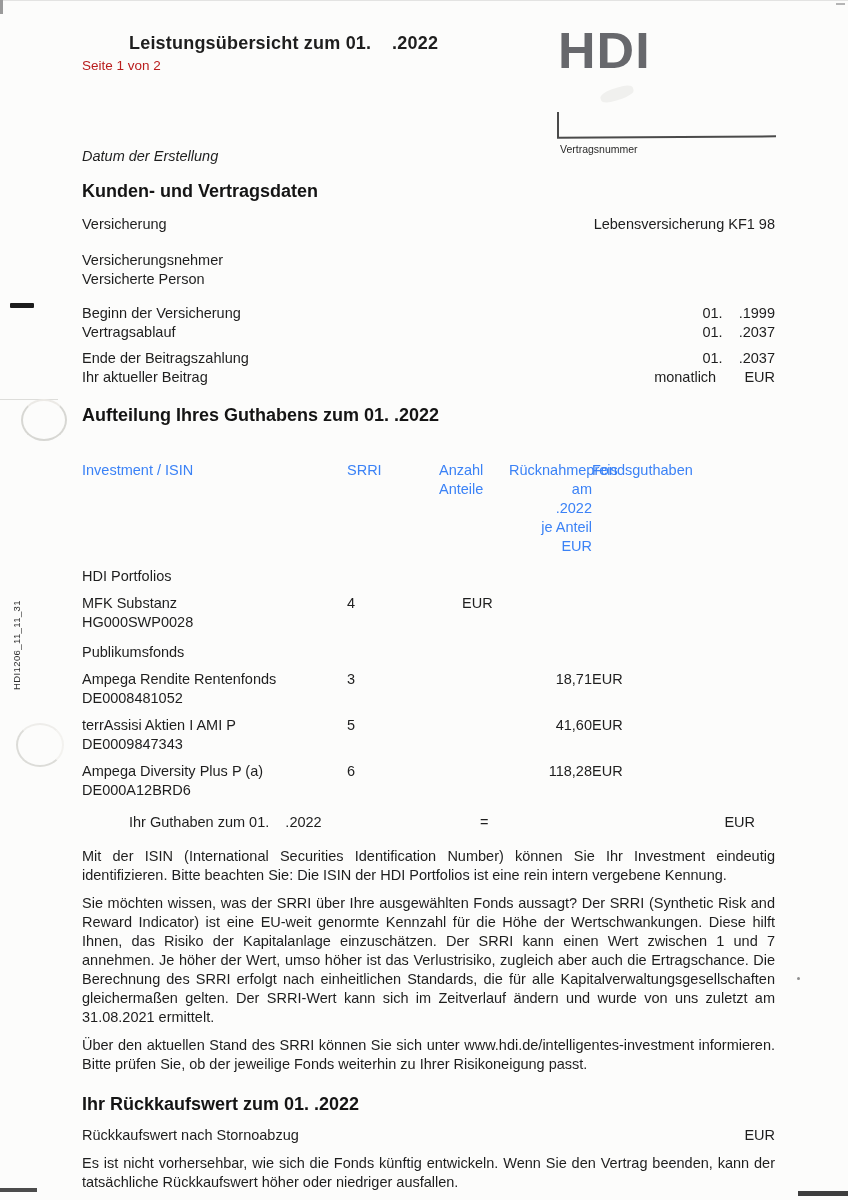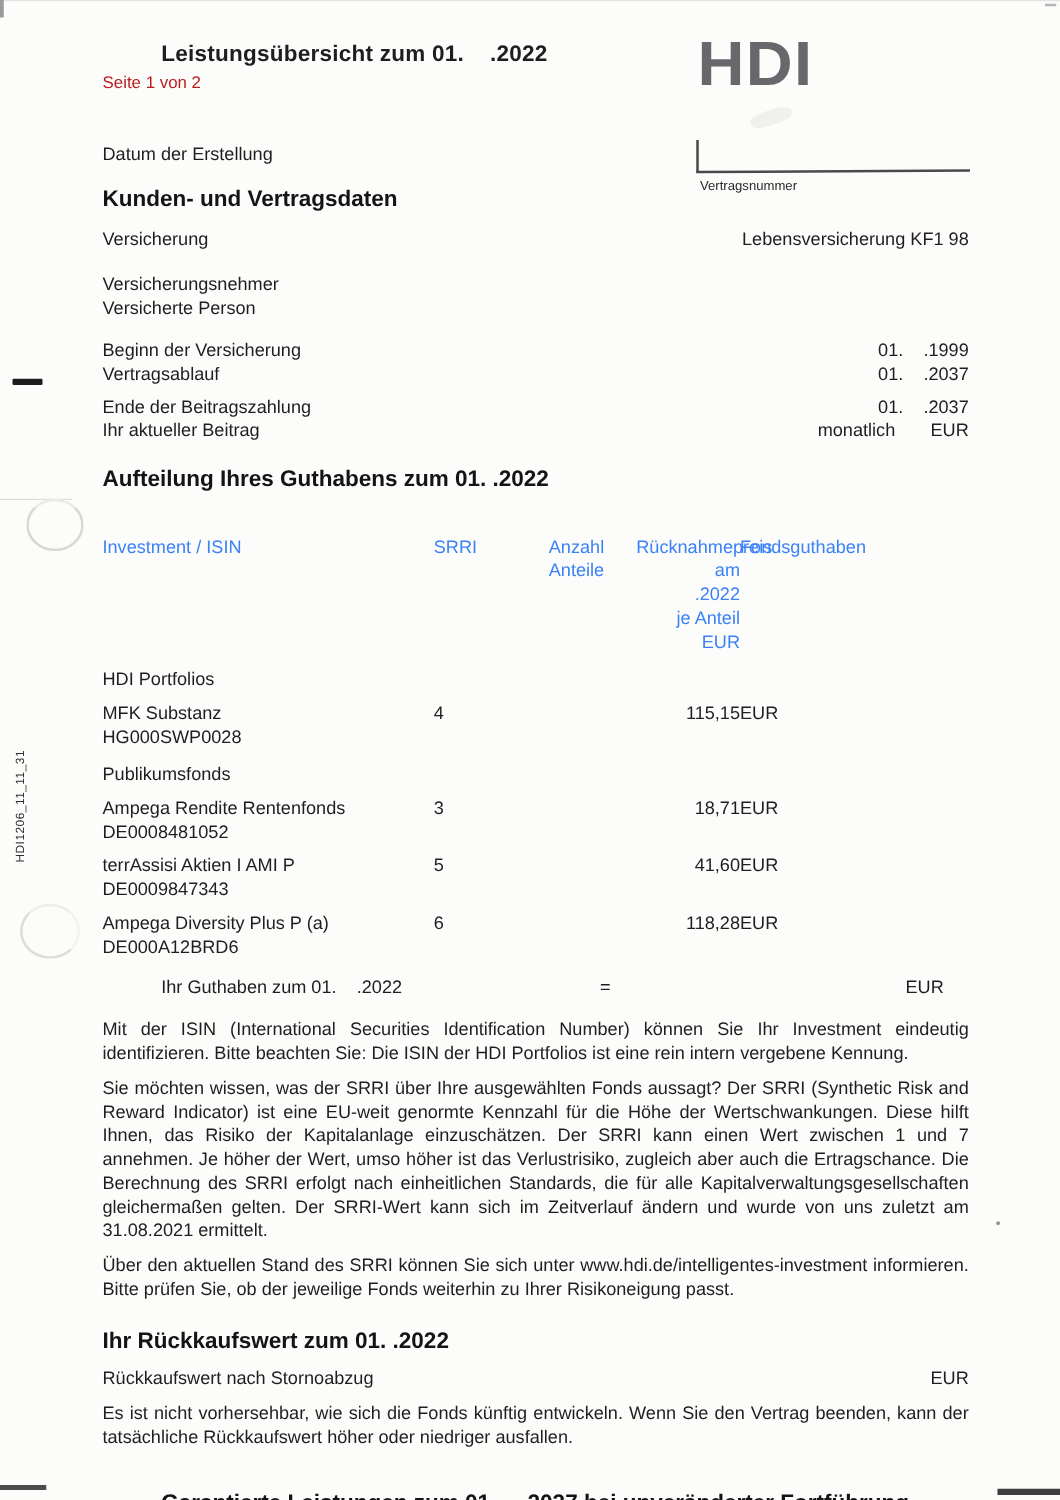--- a/index.html
+++ b/index.html
@@ -18,21 +18,21 @@
   .logo{
     position:absolute;left:558px;top:26px;
     font-size:50px;font-weight:bold;color:#67686c;
     letter-spacing:1px;transform:scaleX(1.04);transform-origin:left;
     line-height:50px;
   }
   .vn-bracket-v{position:absolute;left:557px;top:112px;width:2px;height:26px;background:#4a4a4a;}
   .vn-bracket-h{position:absolute;left:557px;top:136px;width:219px;height:2px;background:#4a4a4a;transform:rotate(-.35deg);}
   .vn-label{position:absolute;left:560px;top:140px;font-size:10.5px;color:#2a2a2a;}
 
-  .creation{margin-top:40px;}
+  .creation{margin-top:72px;font-style:italic;}
   .sec-head{font-size:18px;font-weight:bold;color:#141414;}
   .kunden-head{margin-top:16px;}
 
   .kv{display:flex;justify-content:space-between;align-items:flex-start;}
   .kv .lbl{white-space:nowrap;}
   .kv .val{text-align:right;}
   .row-versicherung{margin-top:14px;}
   .row-vn{margin-top:17px;}
   .row-beginn{margin-top:15px;gap:39px;}
   .row-ende{margin-top:7px;}
@@ -155,21 +155,20 @@
 
     <div class="group-row">HDI Portfolios</div>
 
     <div class="t-row fund-row">
       <div class="c name">
         <div>MFK Substanz</div>
         <div>HG000SWP0028</div>
       </div>
       <div class="c srri">4</div>
       <div class="c anzahl"></div>
-      <div class="c preis">115,15</div>
       <div class="c guthaben">EUR</div>
     </div>
 
     <div class="group-row">Publikumsfonds</div>
 
     <div class="t-row fund-row">
       <div class="c name">
         <div>Ampega Rendite Rentenfonds</div>
         <div>DE0008481052</div>
       </div>

